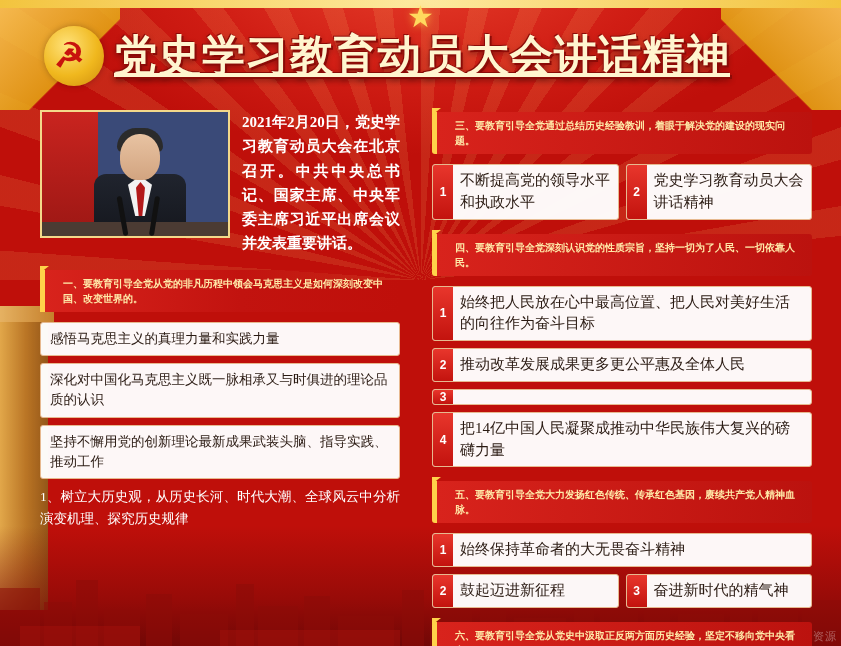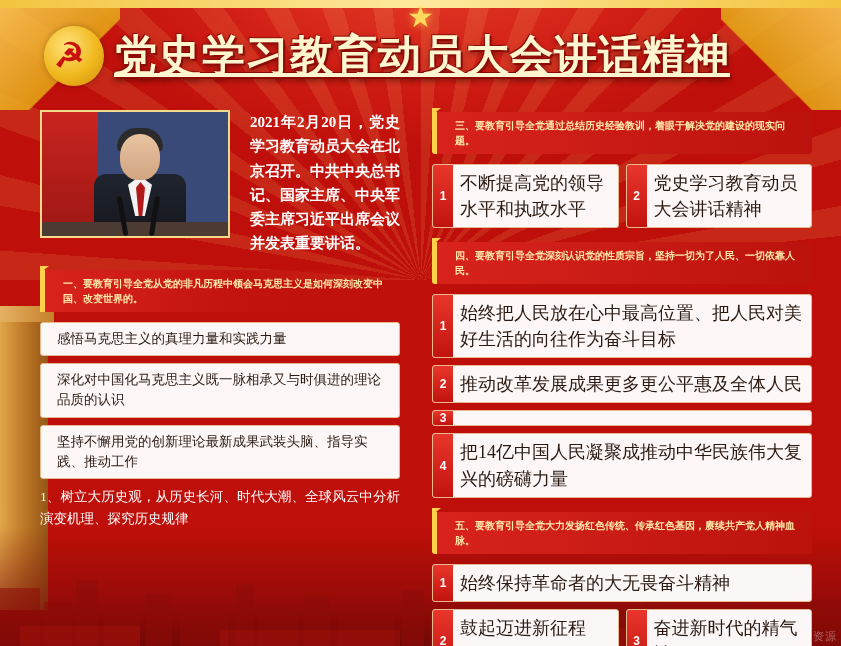--- a/index.html
+++ b/index.html
@@ -89,21 +89,21 @@
     white-space: nowrap;
     text-decoration: underline;
   }
 
   
   #content { position: absolute; left: 0; top: 100px; width: 841px; height: 546px; }
   .col-left { position: absolute; left: 40px; top: 10px; width: 360px; }
   .col-right { position: absolute; left: 432px; top: -2px; width: 380px; }
 
   
-  .photo-row { display: flex; gap: 20px; align-items: flex-start; }
+  .photo-row { display: flex; gap: 12px; align-items: flex-start; }
   .photo {
     width: 190px; height: 128px; flex: 0 0 auto;
     border: 2px solid #f3d98a;
     background: linear-gradient(180deg,#1d2d50 0%, #23355c 45%, #2a2f47 100%);
     position: relative; overflow: hidden;
   }
   .photo .backdrop {
     position:absolute; inset:0;
     background:
       linear-gradient(90deg, #b2201c 0 18%, #8d1a17 18% 28%, #3a4a78 28% 100%);
@@ -165,21 +165,21 @@
   .sec-head .flag {
     position: absolute; left: -5px; top: -4px; width: 0; height: 0;
     border-left: 9px solid #ffd24a; border-bottom: 7px solid transparent;
   }
 
   
   .box {
     background: rgba(255,255,255,0.97);
     border: 1px solid #e7b98f;
     border-radius: 3px;
-    padding: 6px 16px;
+    padding: 6px 9px;
     margin-bottom: 7px;
     color: #2a1a12; font-size: 13.5px; line-height: 1.5;
     font-family: "Liberation Serif", serif;
   }
   .plain-para {
     color: #fff; font-size: 13.5px; line-height: 1.62;
     font-family: "Liberation Serif", serif;
     margin-bottom: 8px; text-align: justify;
   }
 
@@ -190,21 +190,21 @@
     background: rgba(255,255,255,0.97);
     border: 1px solid #e7b98f; border-radius: 3px;
     overflow: hidden;
   }
   .num-badge {
     flex: 0 0 20px; background: linear-gradient(180deg,#e8362c,#c3130e);
     color: #fff; font-size: 12px; font-weight: bold;
     display: flex; align-items: center; justify-content: center;
   }
   .num-text {
-    padding: 5px 7px; font-size: 18px; line-height: 1.45; color: #2a1a12;
+    padding: 5px 7px; font-size: 15px; line-height: 1.45; color: #2a1a12;
     font-family: "Liberation Serif", serif;
   }
 </style>
 </head>
 <body>
 
 <div id="bg-wrap">
   <div class="bg-base"></div>
   <div class="rays"></div>
   <div class="ribbon-left"></div>

